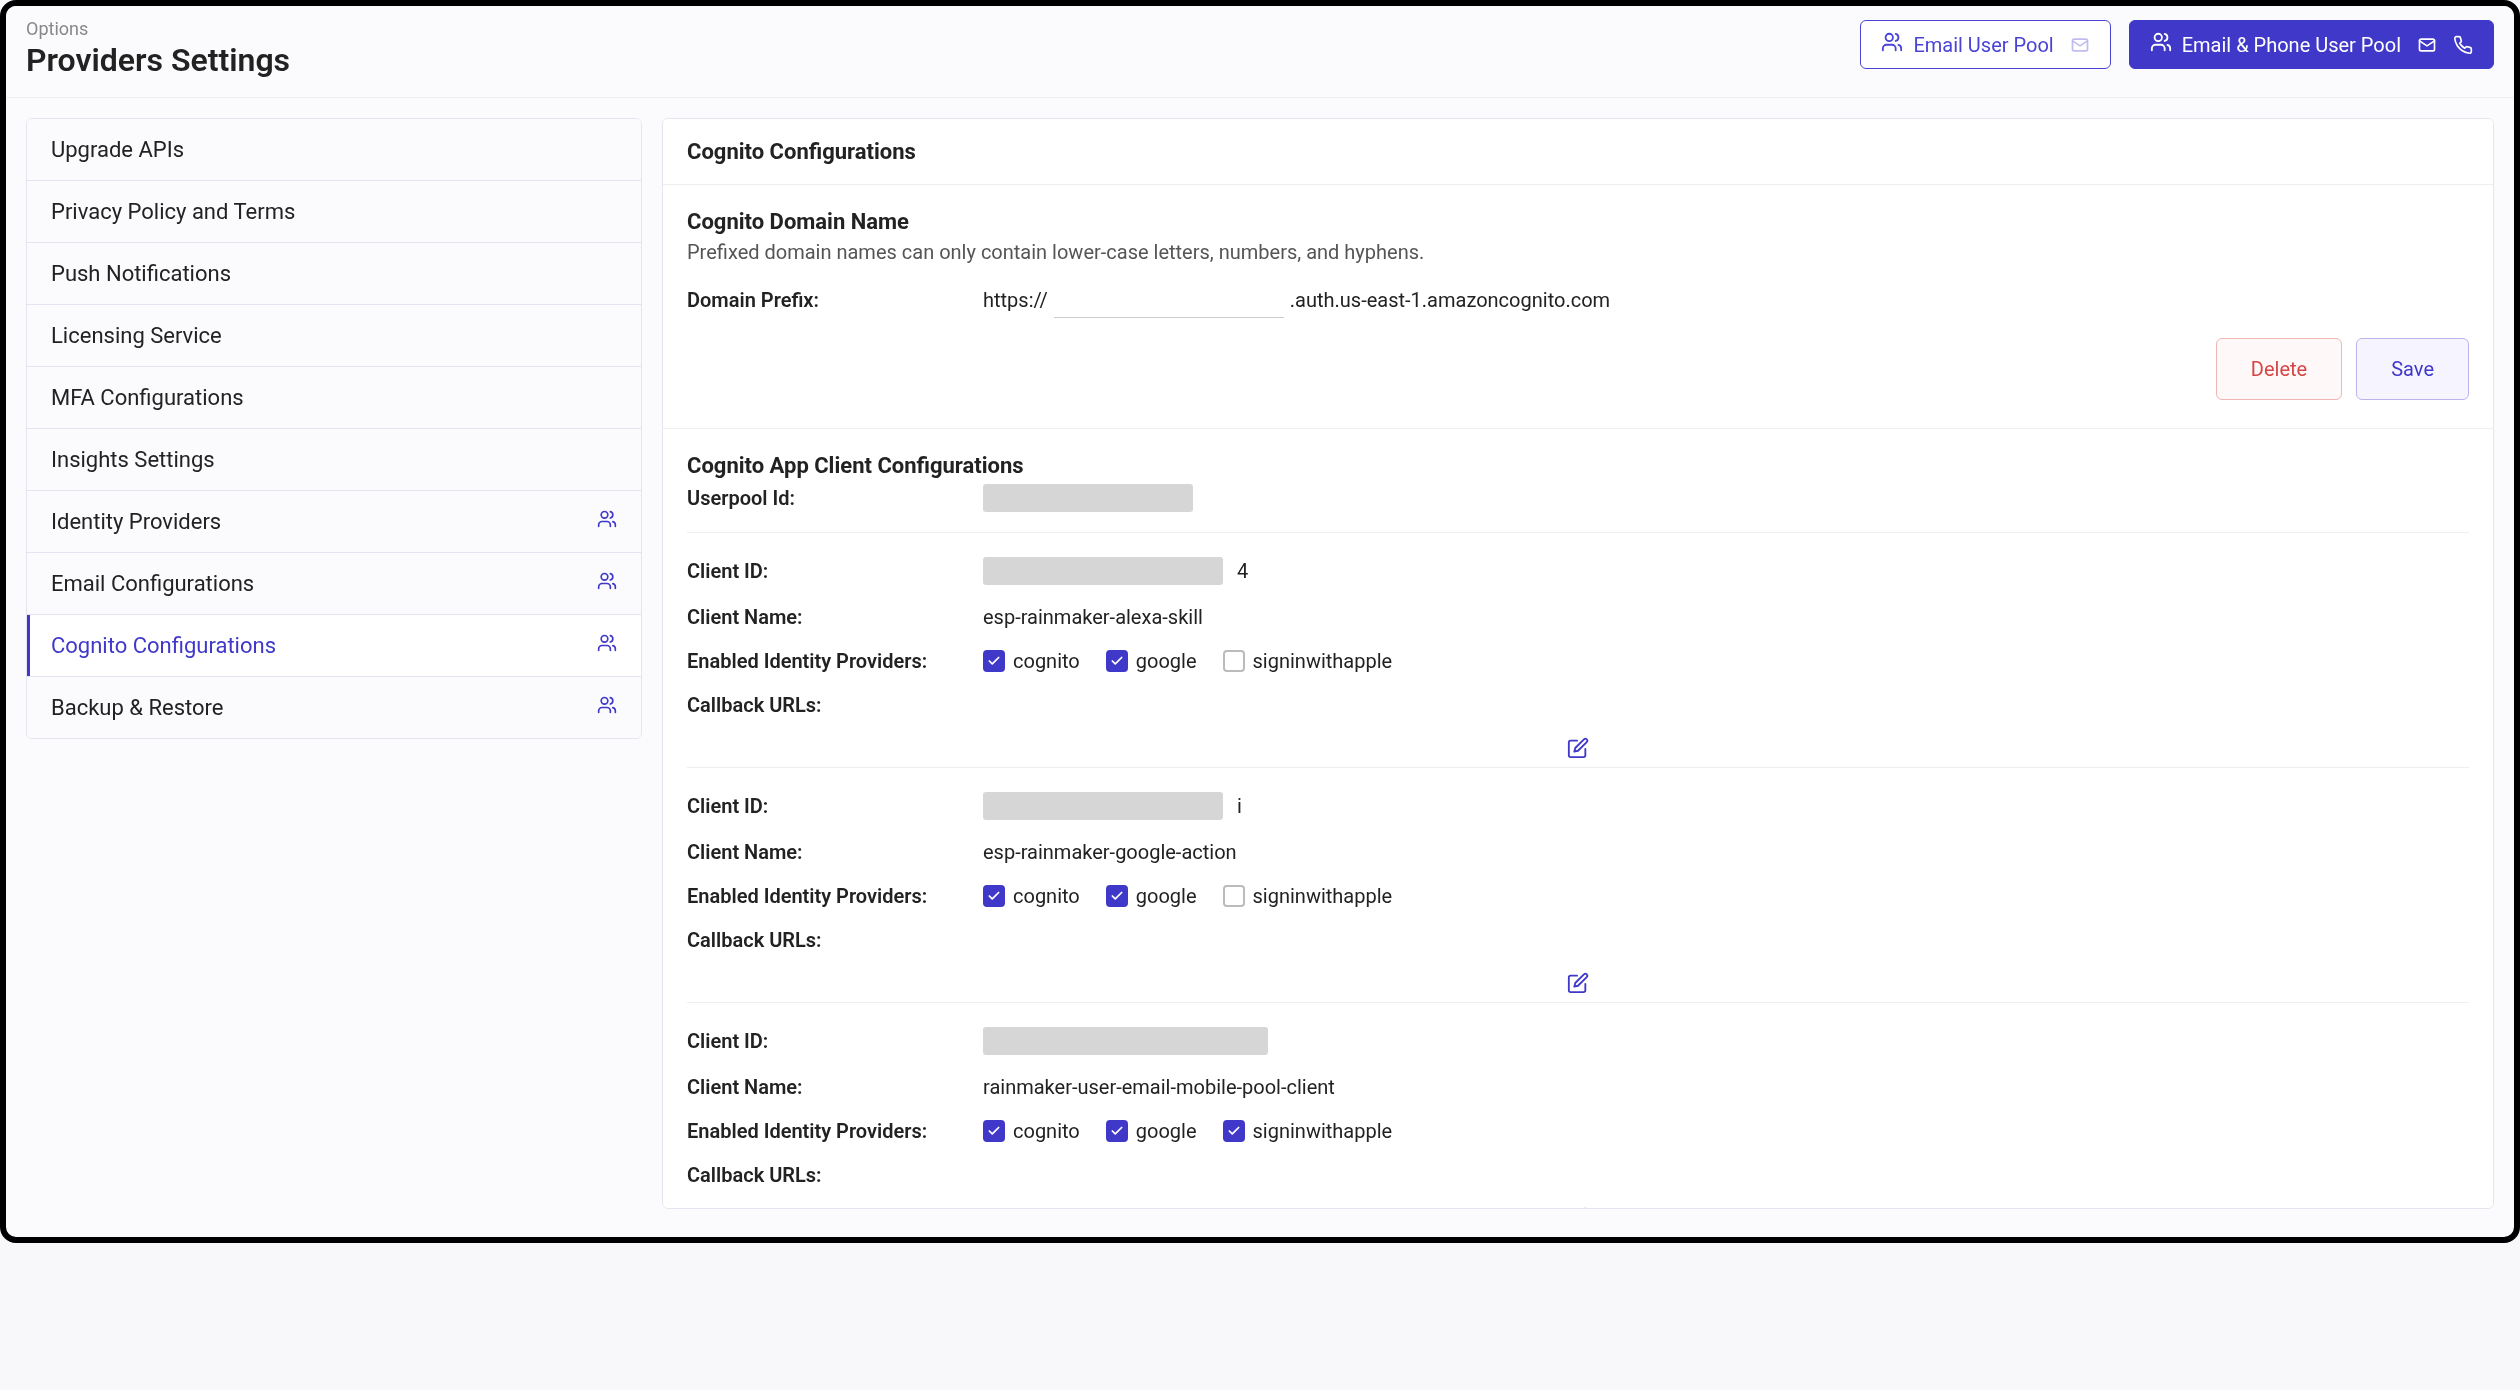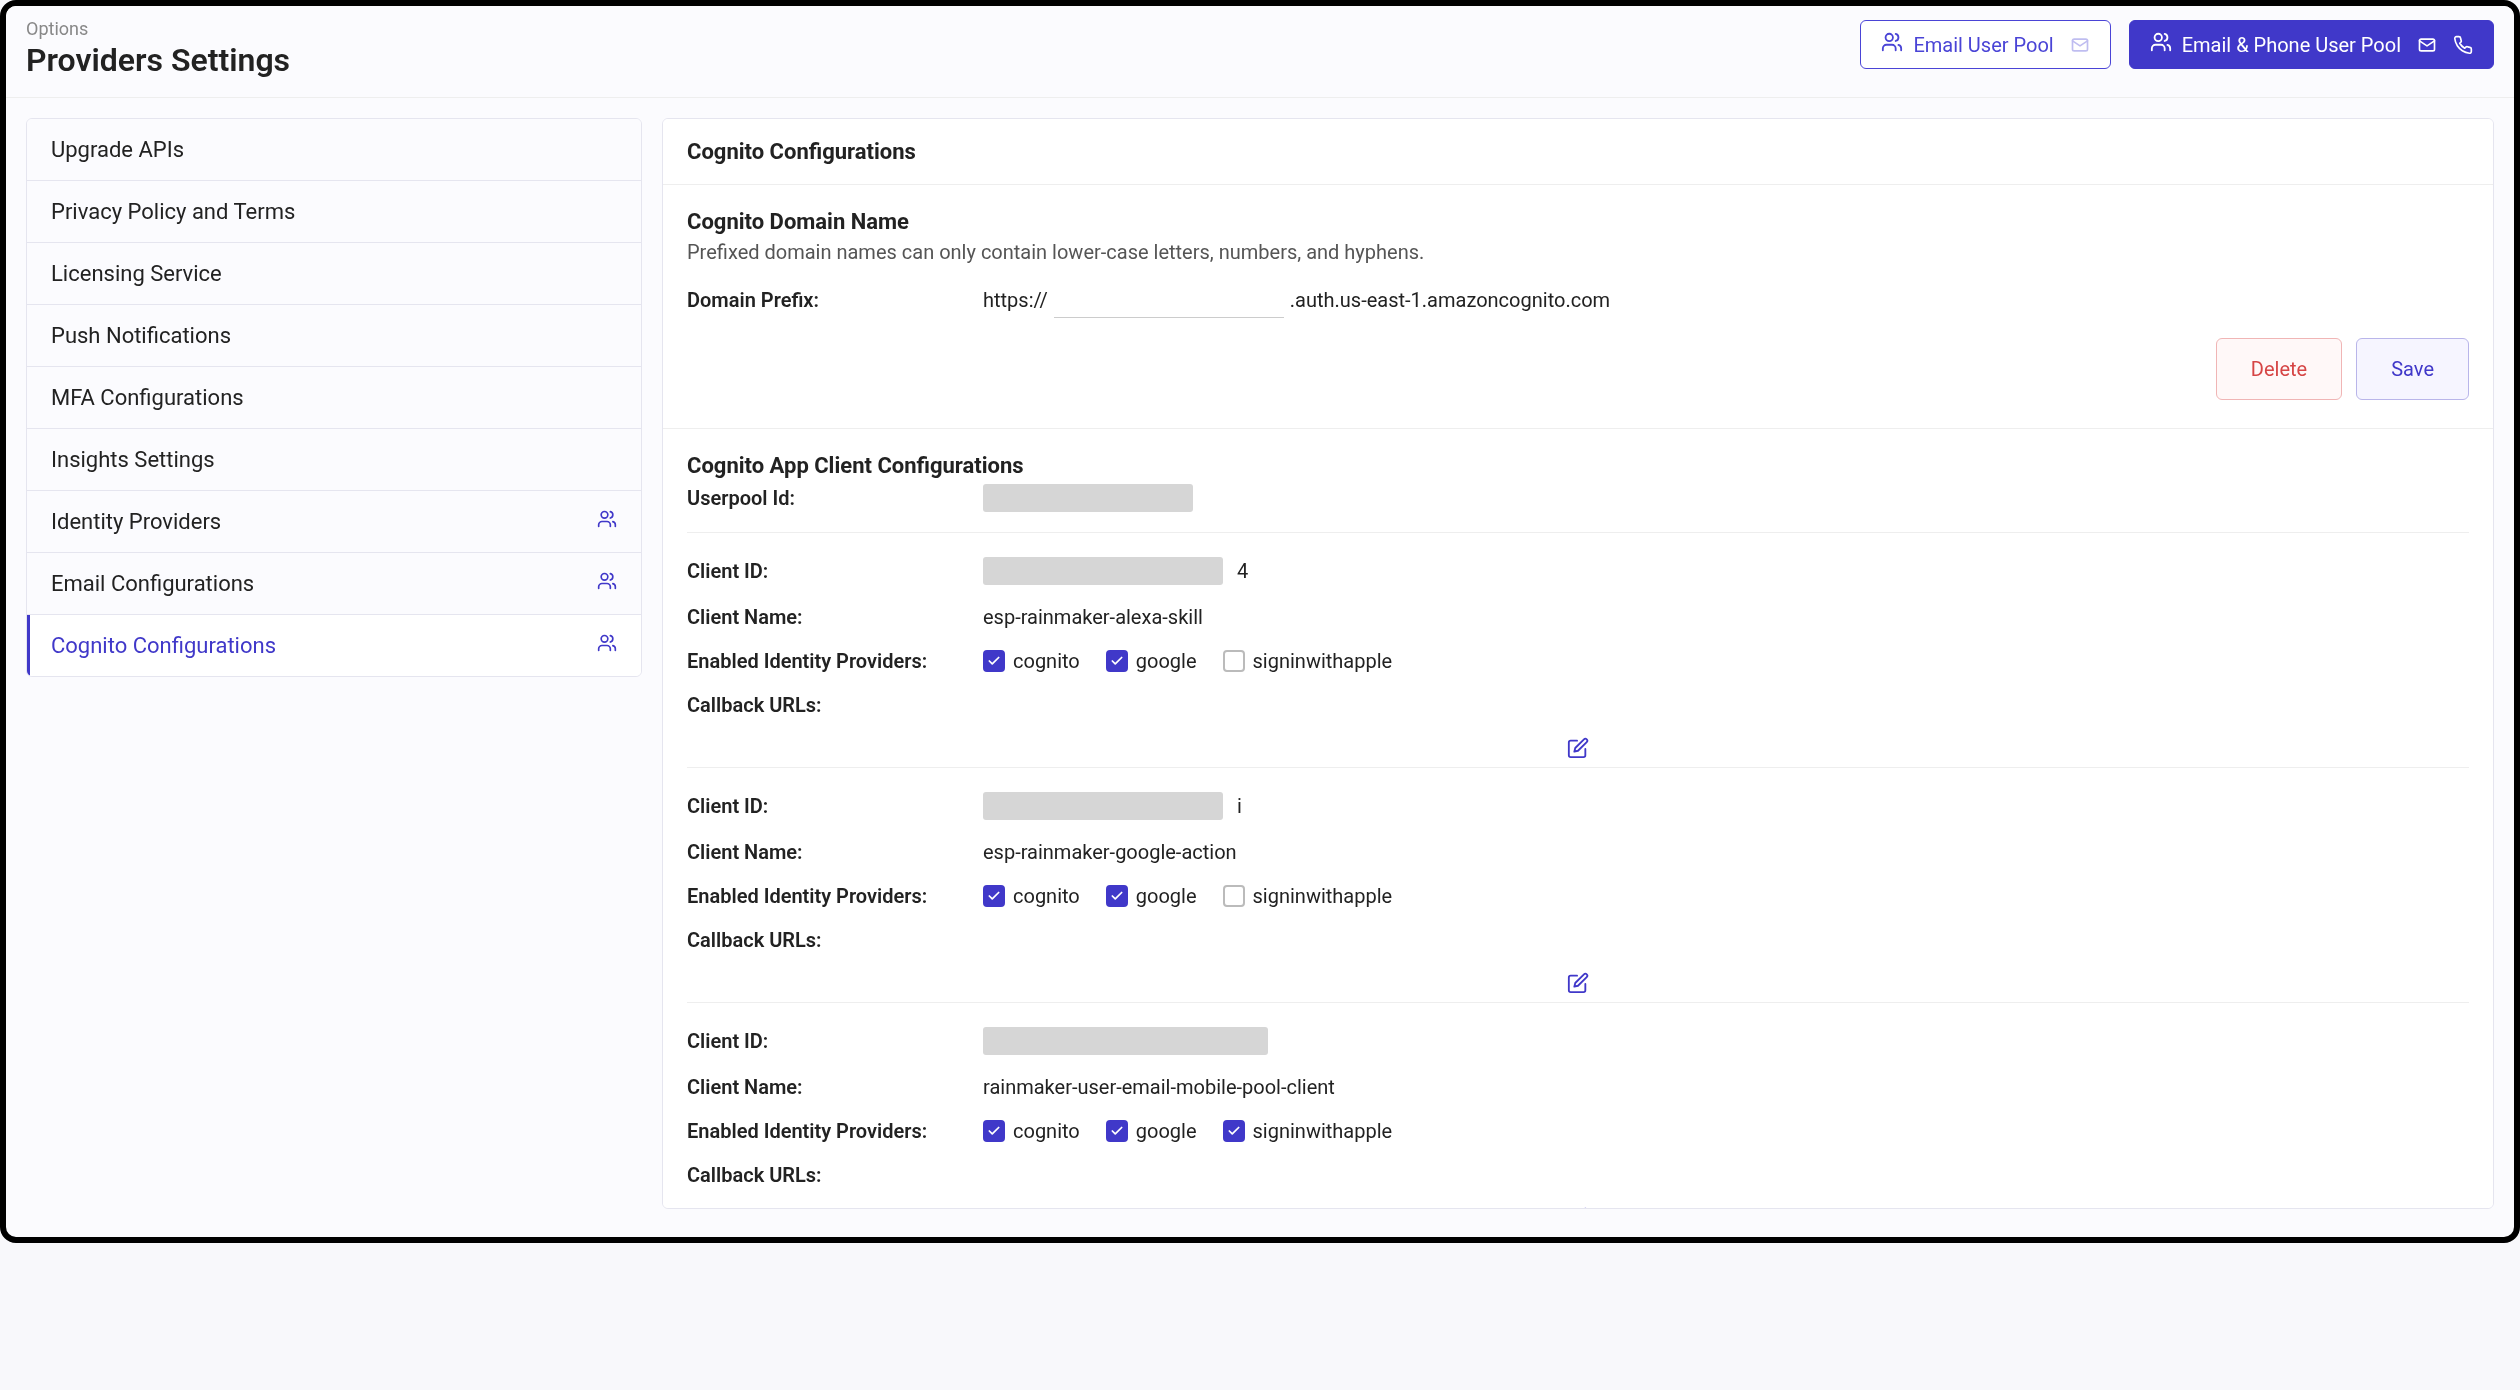--- a/index.html
+++ b/index.html
@@ -117,24 +117,24 @@
   <div class="body">
 
     <div class="sidebar">
       <div class="side-item">
           <span>Upgrade APIs</span>
         </div>
       <div class="side-item">
           <span>Privacy Policy and Terms</span>
         </div>
       <div class="side-item">
+          <span>Push Notifications</span>
+        </div>
+      <div class="side-item">
           <span>Licensing Service</span>
-        </div>
-      <div class="side-item">
-          <span>Push Notifications</span>
         </div>
       <div class="side-item">
           <span>MFA Configurations</span>
         </div>
       <div class="side-item">
           <span>Insights Settings</span>
         </div>
       <div class="side-item">
           <span>Identity Providers</span>
           <span class="side-icon">
@@ -152,20 +152,31 @@
             <svg width="20" height="20" viewBox="0 0 24 24" fill="none" stroke="currentColor" stroke-width="2" stroke-linecap="round" stroke-linejoin="round">
               <path d="M16 21v-2a4 4 0 0 0-4-4H6a4 4 0 0 0-4 4v2"></path>
               <circle cx="9" cy="7" r="4"></circle>
               <path d="M22 21v-2a4 4 0 0 0-3-3.87"></path>
               <path d="M16 3.13a4 4 0 0 1 0 7.75"></path>
             </svg>
           </span>
         </div>
       <div class="side-item active">
           <span>Cognito Configurations</span>
+          <span class="side-icon">
+            <svg width="20" height="20" viewBox="0 0 24 24" fill="none" stroke="currentColor" stroke-width="2" stroke-linecap="round" stroke-linejoin="round">
+              <path d="M16 21v-2a4 4 0 0 0-4-4H6a4 4 0 0 0-4 4v2"></path>
+              <circle cx="9" cy="7" r="4"></circle>
+              <path d="M22 21v-2a4 4 0 0 0-3-3.87"></path>
+              <path d="M16 3.13a4 4 0 0 1 0 7.75"></path>
+            </svg>
+          </span>
+        </div>
+      <div class="side-item">
+          <span>Backup &amp; Restore</span>
           <span class="side-icon">
             <svg width="20" height="20" viewBox="0 0 24 24" fill="none" stroke="currentColor" stroke-width="2" stroke-linecap="round" stroke-linejoin="round">
               <path d="M16 21v-2a4 4 0 0 0-4-4H6a4 4 0 0 0-4 4v2"></path>
               <circle cx="9" cy="7" r="4"></circle>
               <path d="M22 21v-2a4 4 0 0 0-3-3.87"></path>
               <path d="M16 3.13a4 4 0 0 1 0 7.75"></path>
             </svg>
           </span>
         </div>
     </div>

